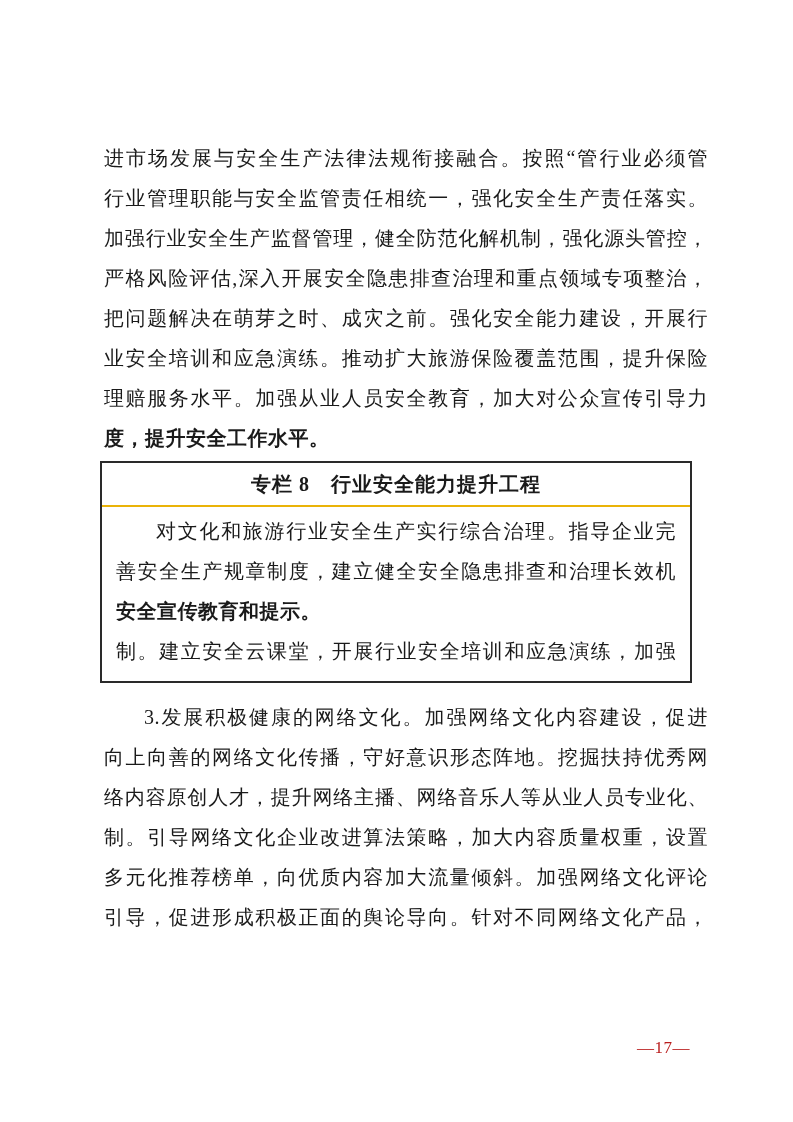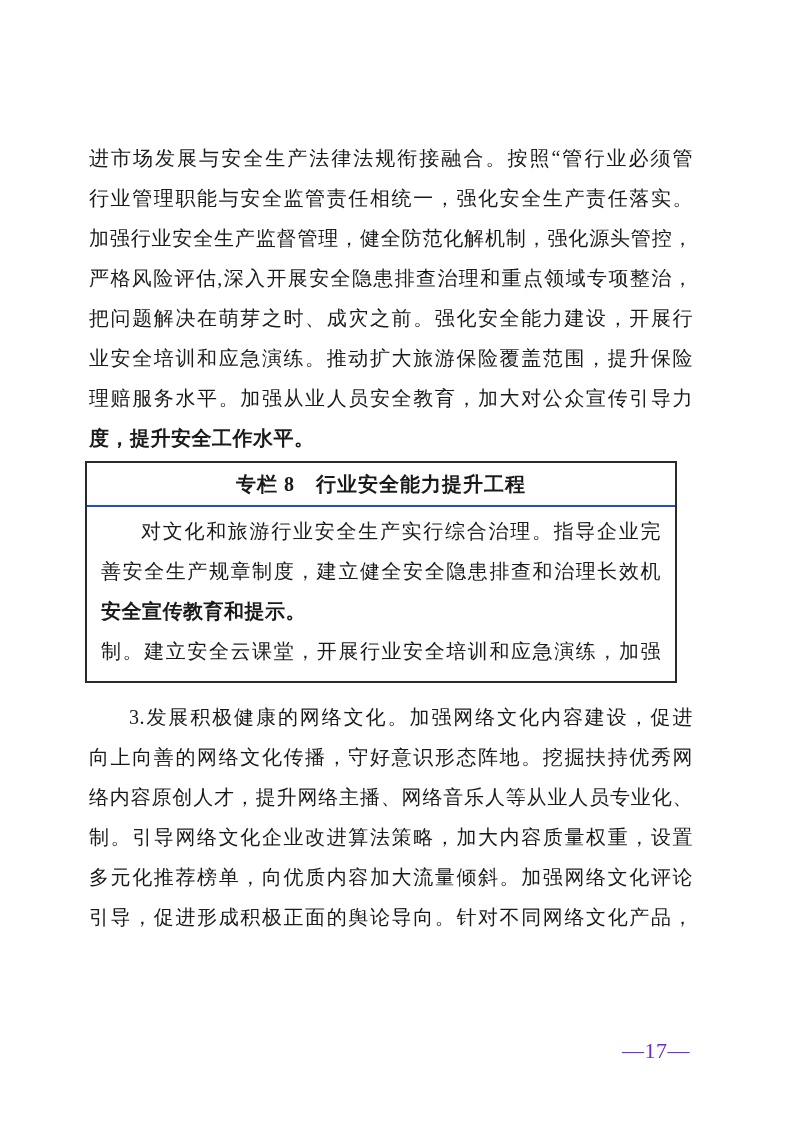--- a/index.html
+++ b/index.html
@@ -12,21 +12,21 @@
     width: 793px;
     height: 1122px;
     margin: 0 auto;
     background: #ffffff;
     font-family: "Liberation Serif", "DejaVu Serif", serif;
     color: #1a1a1a;
     overflow: hidden;
   }
   .content {
     position: absolute;
-    left: 89px;
+    left: 104px;
     top: 138px;
     width: 604px;
   }
   .line {
     font-size: 20px;
     line-height: 40px;
     letter-spacing: 0.5px;
     text-align: justify;
     text-align-last: justify;
     white-space: nowrap;
@@ -45,30 +45,30 @@
     border: 2px solid #2a2a2a;
     padding: 0 14px 10px 14px;
   }
   .box-title {
     font-size: 20px;
     font-weight: bold;
     line-height: 42px;
     text-align: center;
     text-align-last: center;
     letter-spacing: 1px;
-    border-bottom: 2px solid #1d4ed8;
+    border-bottom: 2px solid #eab308;
     margin: 0 -14px 4px -14px;
   }
   .page-number {
     position: absolute;
     top: 1038px;
     right: 103px;
-    font-size: 22px;
+    font-size: 17px;
     letter-spacing: 0.5px;
-    color: #6d28d9;
+    color: #b91c1c;
   }
 </style>
 </head>
 <body>
 
 <div class="page">
   <div class="content">
 
     <div>
       <div class="line">进市场发展与安全生产法律法规衔接融合。按照“管行业必须管</div>

